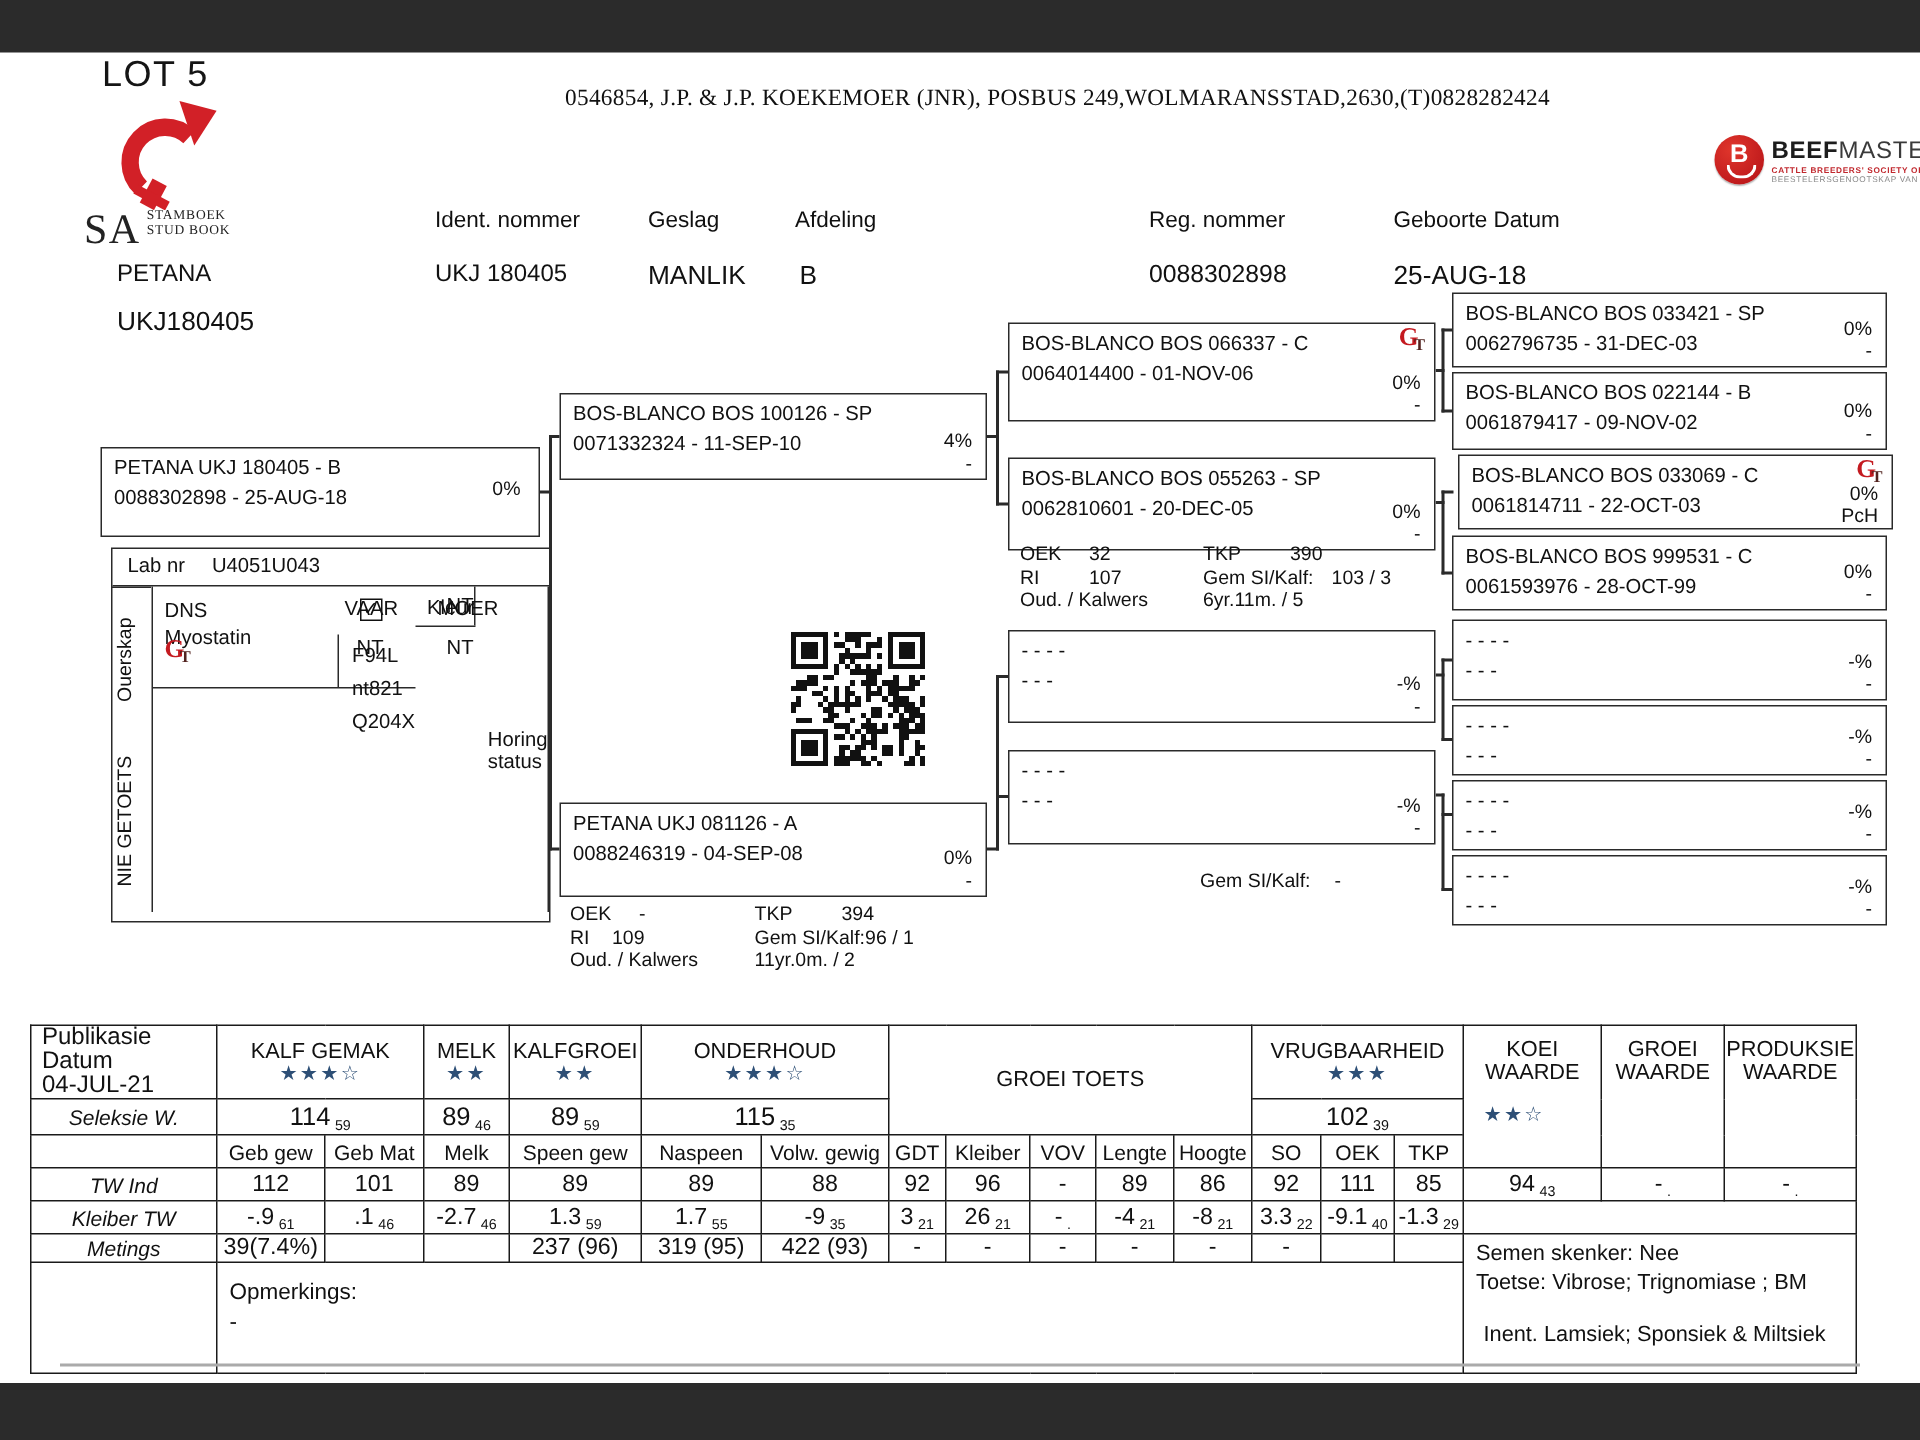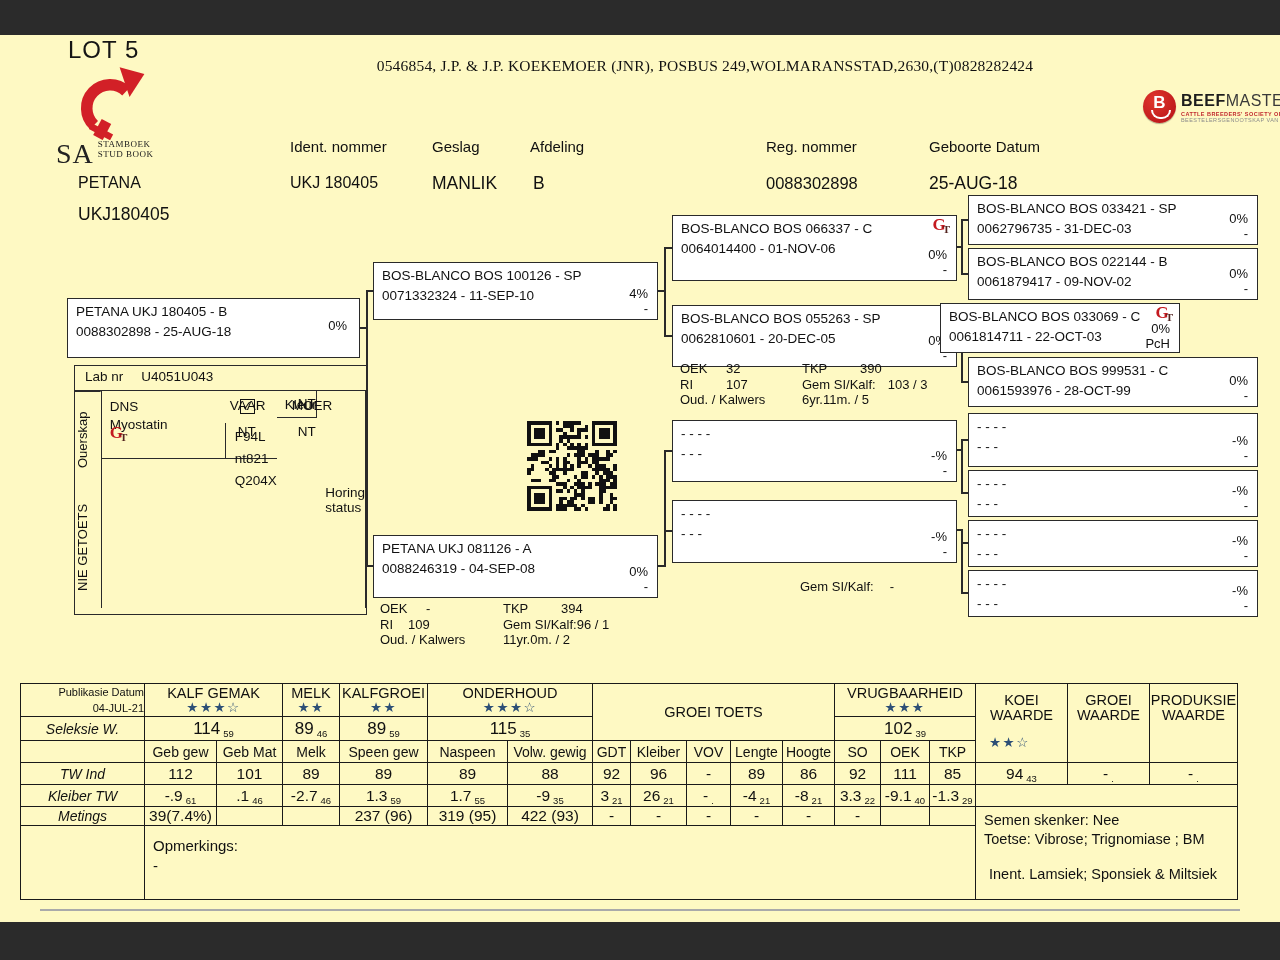--- a/index.html
+++ b/index.html
@@ -1,16 +1,16 @@
 <!DOCTYPE html>
 <html><head>
 <meta charset="utf-8">
 <style>
   html,body{margin:0;padding:0;background:#555;}
-  #page{position:relative;width:1280px;height:960px;background:#fef9c3;overflow:hidden;
+  #page{position:relative;width:1280px;height:960px;background:#ffffff;overflow:hidden;
         font-family:"Liberation Sans", sans-serif;color:#111;}
   .bar{position:absolute;left:0;width:1280px;background:#2b2b2b;}
   #topbar{top:0;height:35px;}
   #botbar{top:922px;height:38px;}
 
   
   #lot{position:absolute;left:68px;top:36px;font-size:24px;letter-spacing:1px;color:#151515;}
   #owner{position:absolute;left:280px;top:57px;width:850px;text-align:center;
          font-family:"Liberation Serif", serif;font-size:15.5px;letter-spacing:.2px;}
 
@@ -88,21 +88,21 @@
   .lm-lab{padding-left:8px;align-self:center;}
   .lm-empty{flex:1;border-left:1.5px solid #2a2a2a;}
 
   
   #qr{position:absolute;left:527px;top:421px;width:90px;height:90px;}
 
   
   #bt{position:absolute;left:20px;top:683px;border-collapse:collapse;table-layout:fixed;}
   #bt td{border:1.5px solid #1a1a1a;box-sizing:border-box;padding:0;vertical-align:middle;
          text-align:center;font-size:14.5px;overflow:hidden;}
-  #bt .pub{font-size:11px;text-align:right;padding-left:7px;line-height:16px;}
+  #bt .pub{font-size:16px;text-align:left;padding-left:7px;line-height:16px;}
   .stars{color:#2d4f76;font-size:13.5px;letter-spacing:1.5px;line-height:14px;}
   .glabel{font-size:14.5px;line-height:15px;}
   #bt .lbl{font-size:14px;font-style:italic;}
   #bt .selv{font-size:17px;}
   #bt .sub{font-size:9.5px;position:relative;top:3px;margin-left:3px;}
   #bt .sh{font-size:14px;}
   #bt .num{font-size:15.5px;}
   #bt .waarde{vertical-align:top;padding-top:9px;font-size:14.5px;line-height:16px;}
   #bt .koei-stars{text-align:left;padding-left:13px;margin-top:13px;}
   #bt .semen{vertical-align:top;text-align:left;font-size:14.5px;line-height:19px;padding:4px 8px;}
@@ -259,21 +259,21 @@
       </div>
   </div>
   <div class="pbox" style="left:968px;top:248px;width:290px;height:52px">
     <div>BOS-BLANCO BOS 022144 - B</div>
     <div>0061879417 - 09-NOV-02</div>
     <div class="ppct">
         <div>0%</div>
         <div>-</div>
       </div>
   </div>
-  <div class="pbox" style="left:940px;top:303px;width:240px;height:50px">
+  <div class="pbox" style="left:972px;top:303px;width:290px;height:50px">
     <div>BOS-BLANCO BOS 033069 - C</div>
     <div>0061814711 - 22-OCT-03</div>
     <span class="gt-icon"><span class="gt-g">G</span><span class="gt-t">T</span></span>
     <div class="ppct" style="bottom:1px">
         <div>0%</div>
         <div>PcH</div>
       </div>
   </div>
   <div class="pbox" style="left:968px;top:357px;width:290px;height:50px">
     <div>BOS-BLANCO BOS 999531 - C</div>

